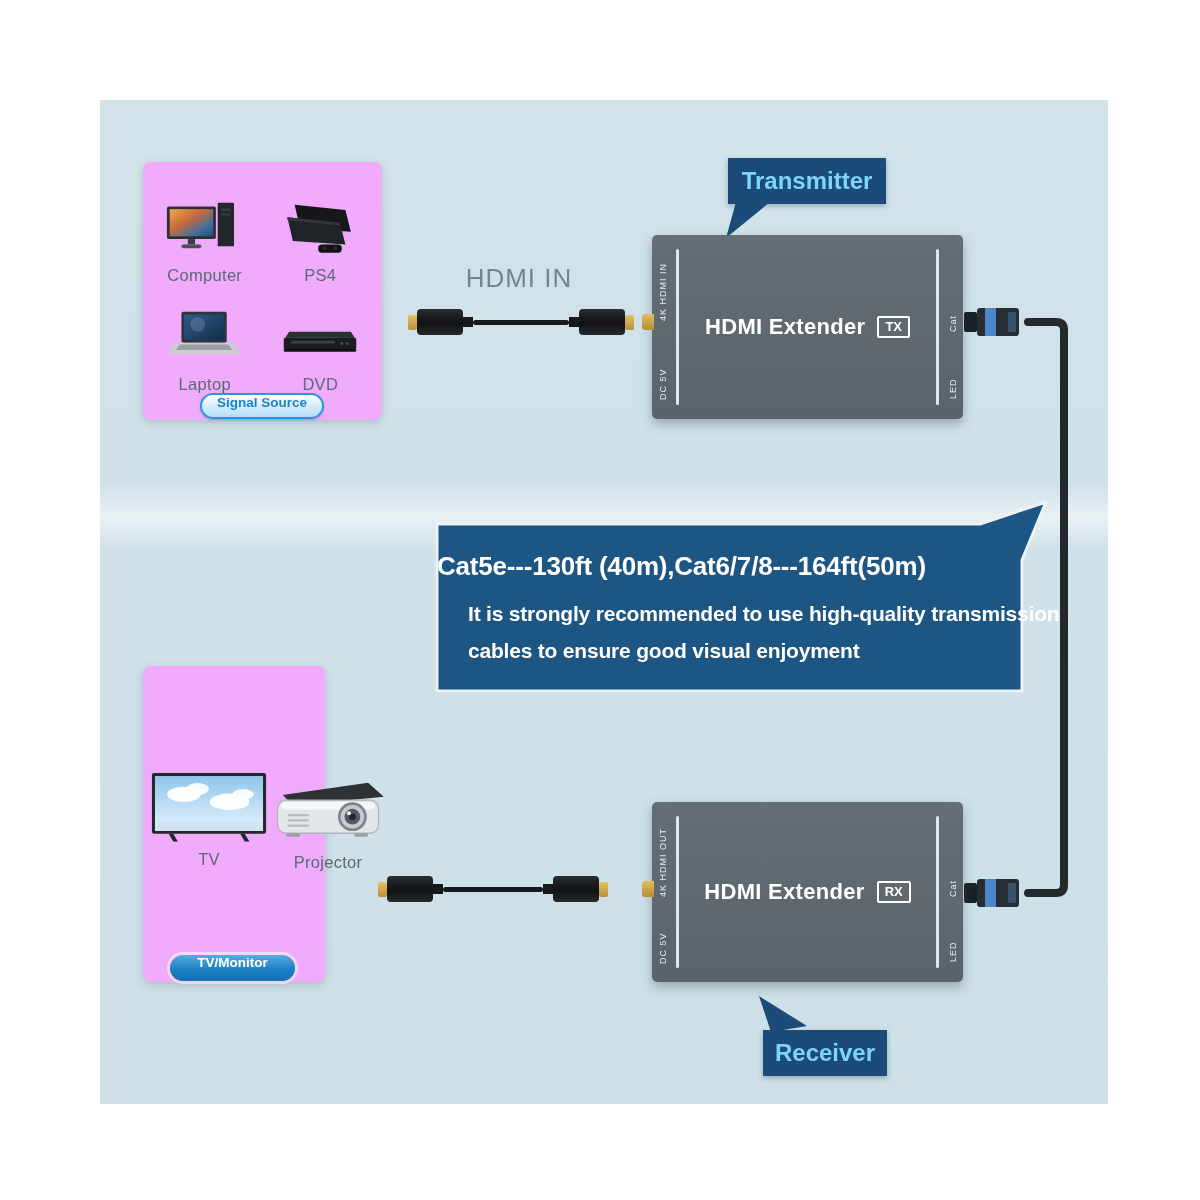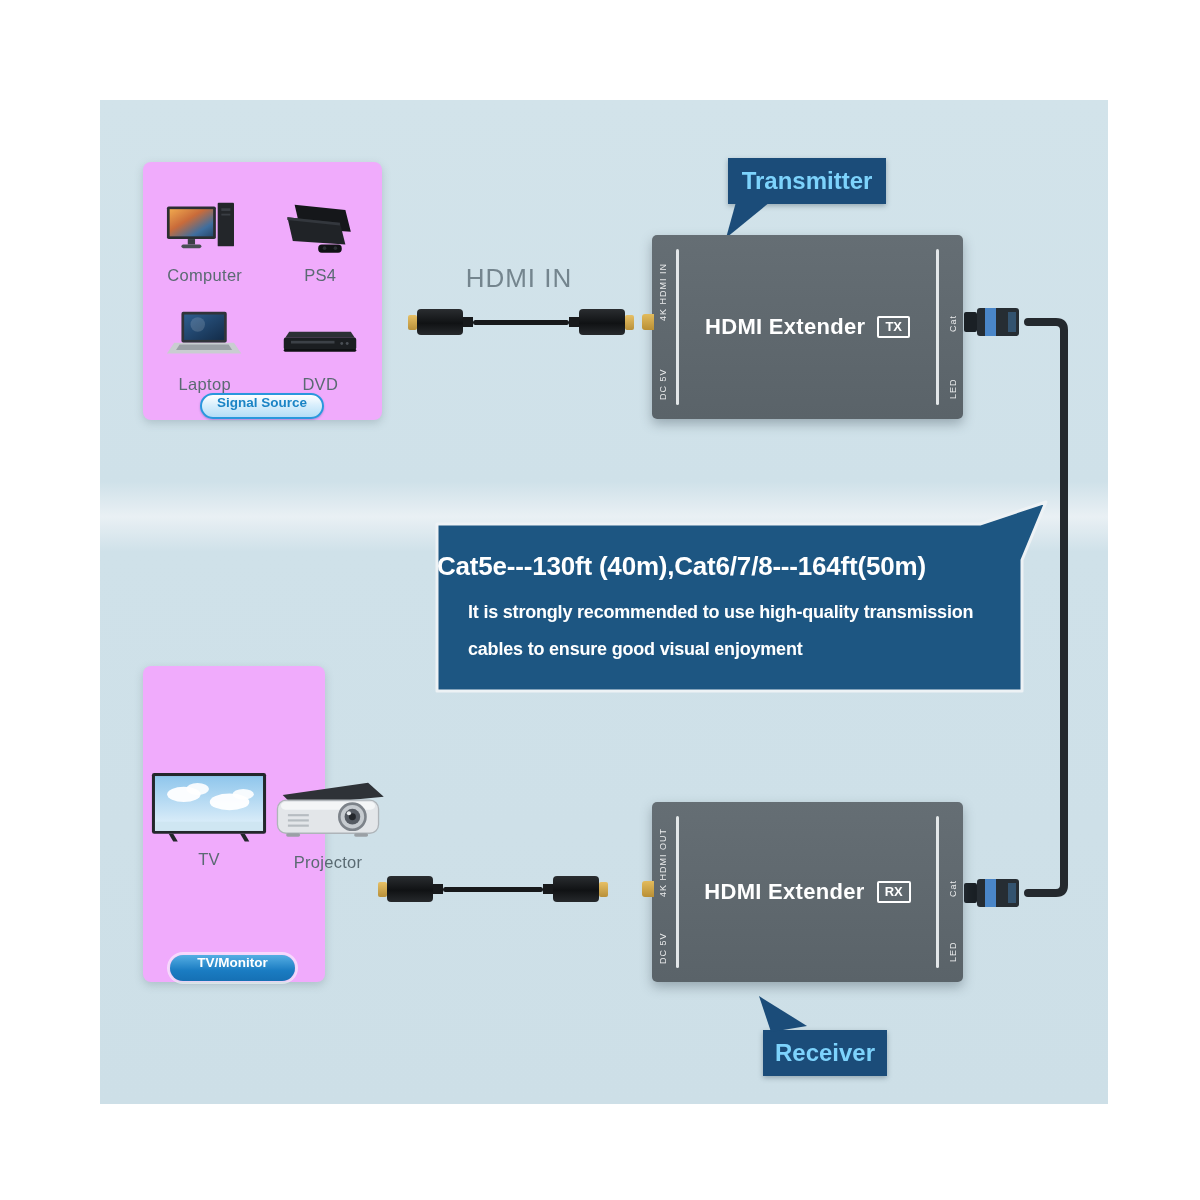--- a/index.html
+++ b/index.html
@@ -50,21 +50,21 @@
   .dev-title{position:absolute;left:0;right:0;top:50%;transform:translateY(-50%);
              display:flex;align-items:center;justify-content:center;gap:12px;color:#ffffff;}
   .dev-name{font-size:22px;font-weight:bold;letter-spacing:.3px;}
   .dev-badge{border:2px solid #ffffff;border-radius:2px;font-size:13px;font-weight:bold;
              padding:1px 6px;line-height:16px;}
   .stub{position:absolute;left:-10px;width:12px;height:16px;
         background:linear-gradient(180deg,#e2bb5c,#b98f35);border-radius:3px 0 0 3px;}
   
   .info-headline{position:absolute;color:#ffffff;font-weight:bold;font-size:26px;
                  letter-spacing:-.2px;white-space:nowrap;text-align:center;}
-  .info-line{position:absolute;color:#ffffff;font-weight:bold;font-size:18px;
+  .info-line{position:absolute;color:#ffffff;font-weight:bold;font-size:21px;
              letter-spacing:-.2px;white-space:nowrap;}
   .overlay{position:absolute;left:0;top:0;pointer-events:none;}
 </style>
 </head>
 <body>
 
 <div class="canvas">
 
   <div class="panel"></div>
 

